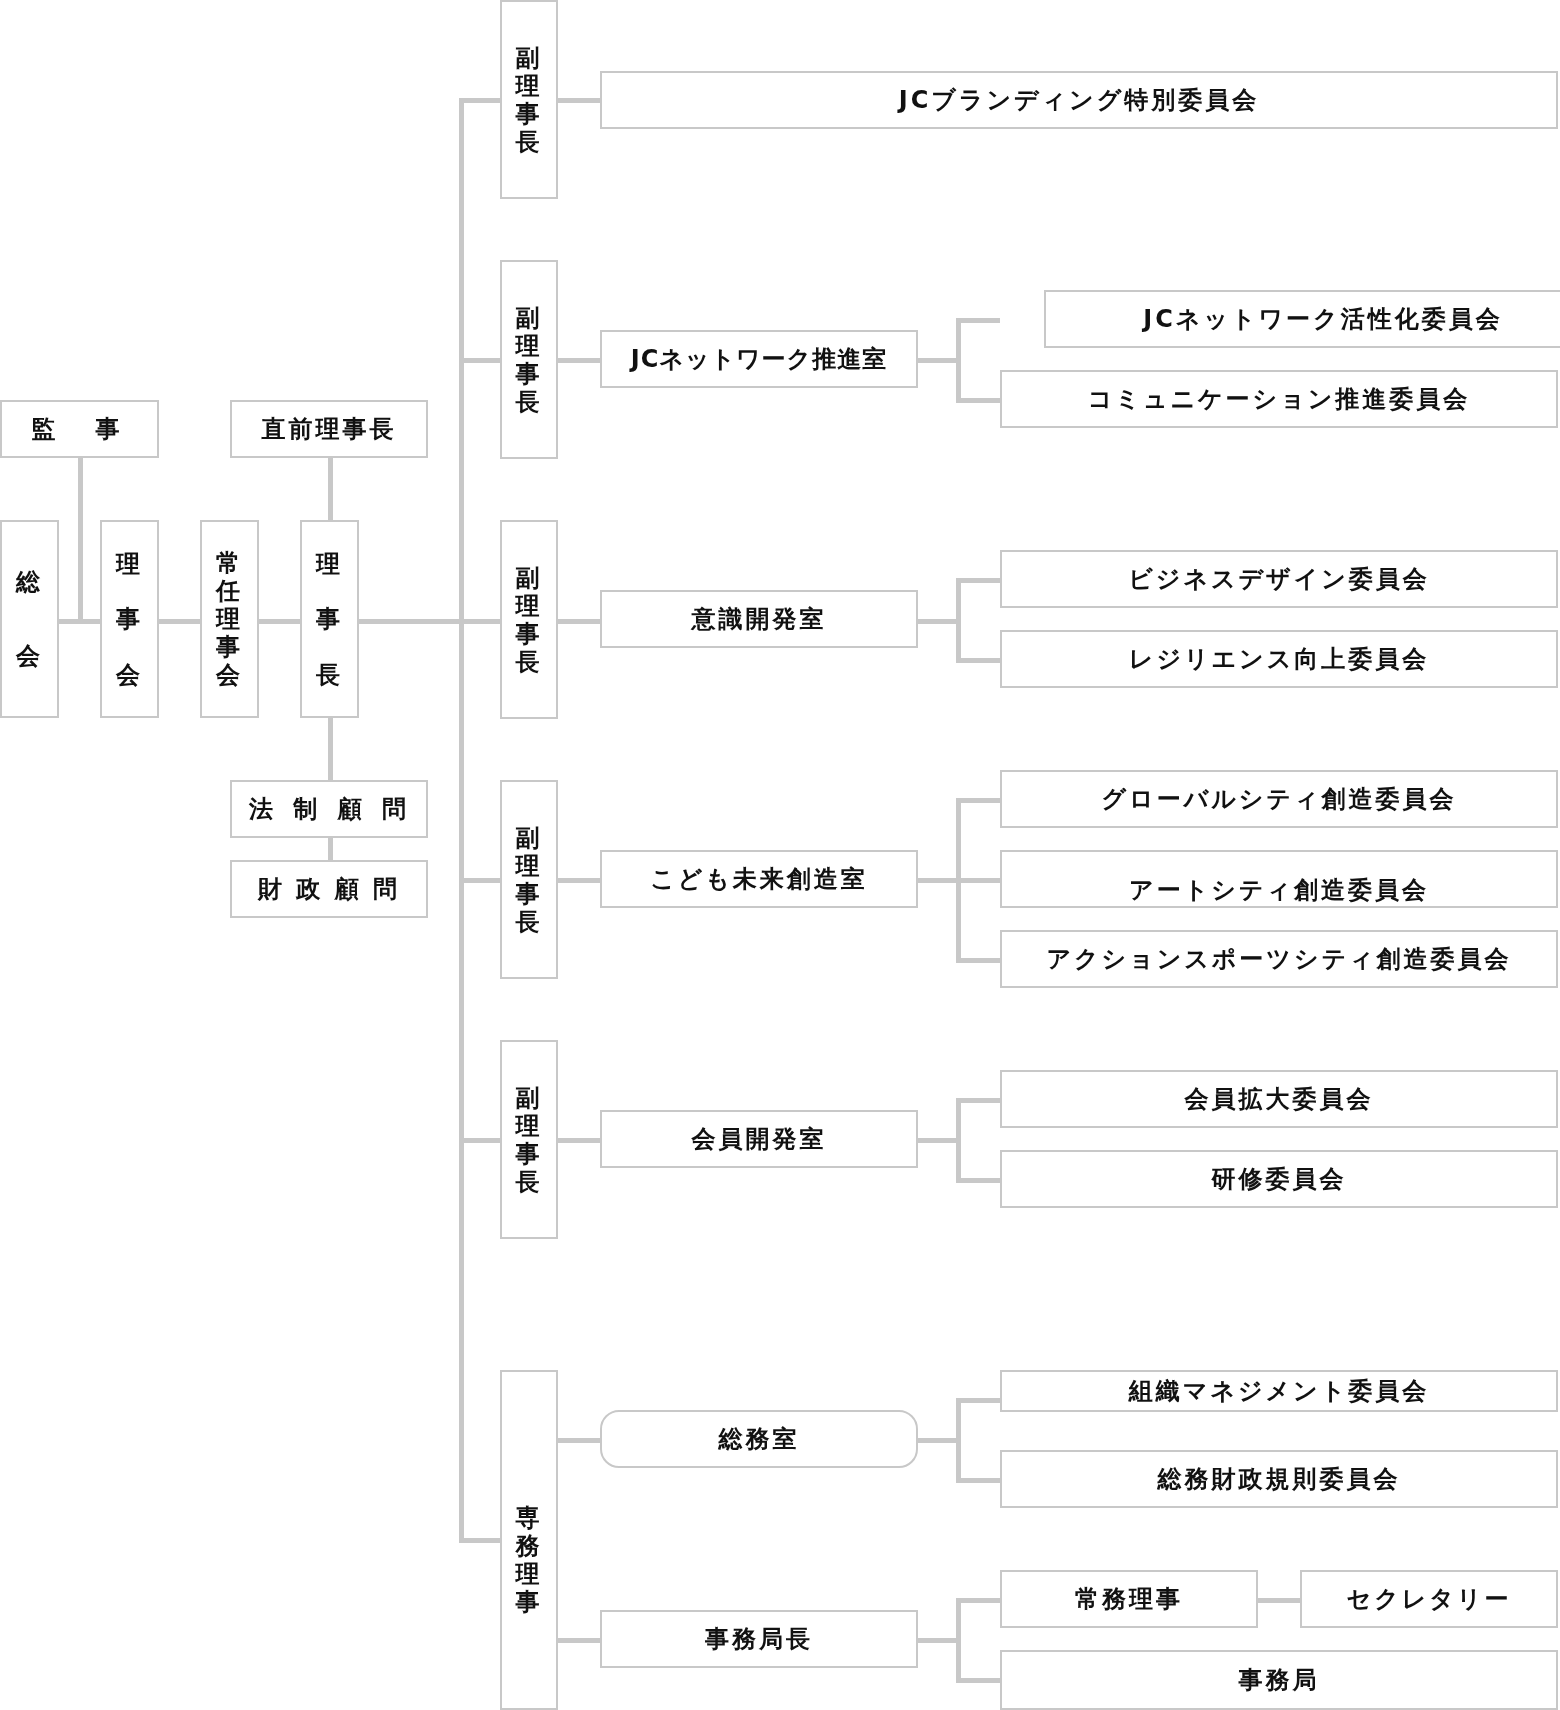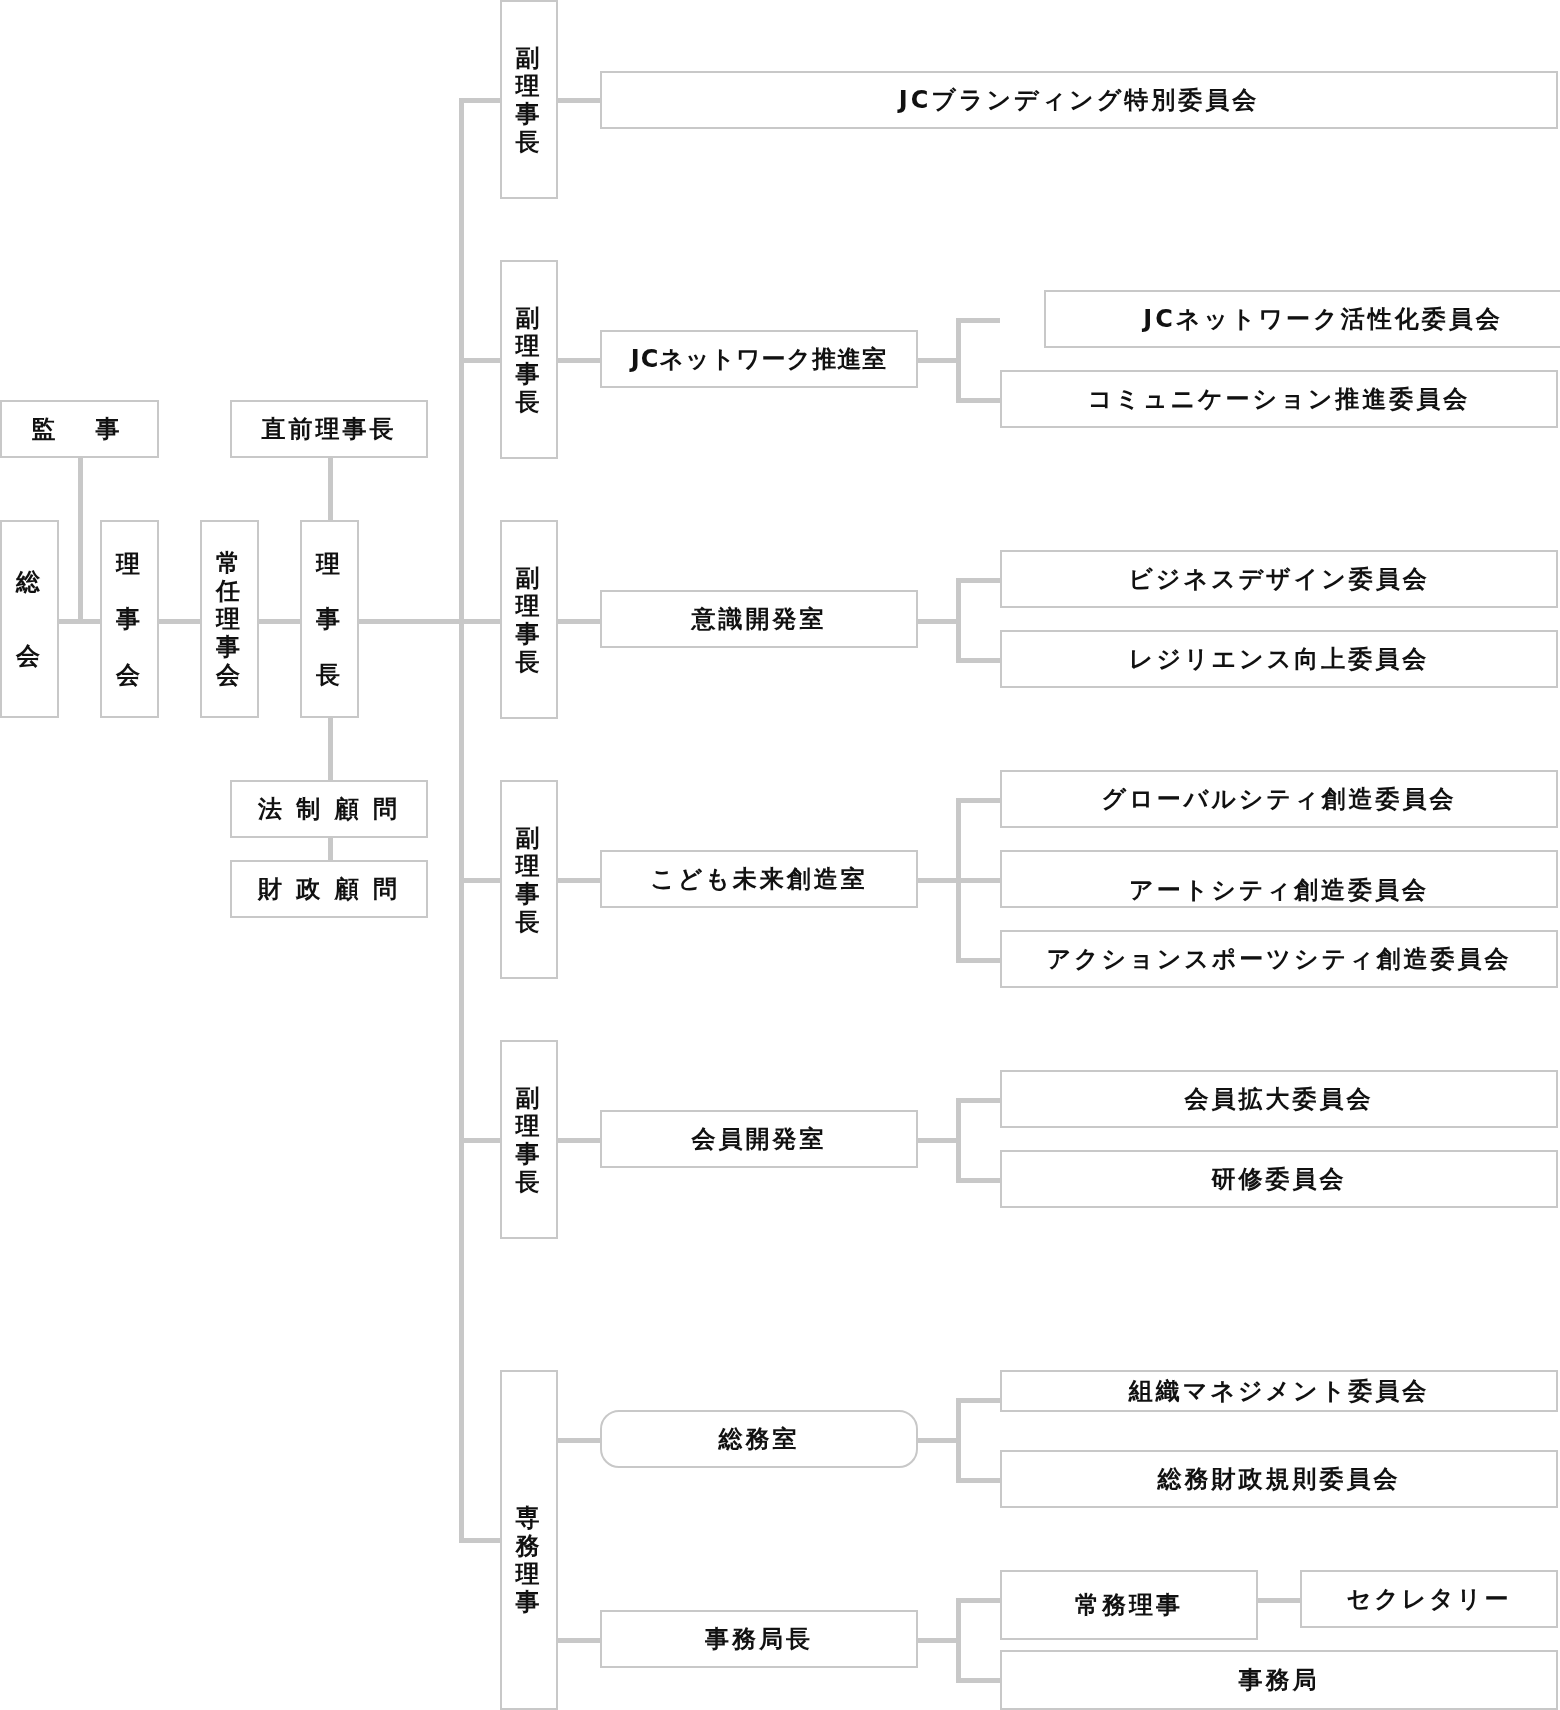--- a/index.html
+++ b/index.html
@@ -93,21 +93,21 @@
   <span>会</span>
 </div>
 <div class="box vbox spread" style="left:300px;top:520px;width:59px;height:198px;">
   <span>理</span>
   <span>事</span>
   <span>長</span>
 </div>
 <div class="box" style="left:230px;top:400px;width:198px;height:58px;">
   <span>直前理事長</span>
 </div>
-<div class="box" style="left:230px;top:780px;width:198px;height:58px;">
+<div class="box" style="left:230px;top:780px;width:198px;height:58px;font-family:Liberation Mono, monospace;">
   <span>法 制 顧 問</span>
 </div>
 <div class="box" style="left:230px;top:860px;width:198px;height:58px;">
   <span>財 政 顧 問</span>
 </div>
 
 <div class="box vbox" style="left:500px;top:0;width:58px;height:199px;">
   <span>副</span>
   <span>理</span>
   <span>事</span>
@@ -198,21 +198,21 @@
     <span>研修委員会</span>
   </div>
 
 <div class="box" style="left:1000px;top:1370px;width:558px;height:42px;text-align:right;">
     <span>組織マネジメント委員会</span>
   </div>
 <div class="box" style="left:1000px;top:1450px;width:558px;height:58px;">
     <span>総務財政規則委員会</span>
   </div>
 
-<div class="box" style="left:1000px;top:1570px;width:258px;height:70px;">
+<div class="box" style="left:1000px;top:1570px;width:258px;height:58px;">
     <span>常務理事</span>
   </div>
 <div class="box" style="left:1300px;top:1570px;width:258px;height:58px;">
     <span>セクレタリー</span>
   </div>
 <div class="box" style="left:1000px;top:1650px;width:558px;height:60px;">
     <span>事務局</span>
   </div>
 
 </body></html>

